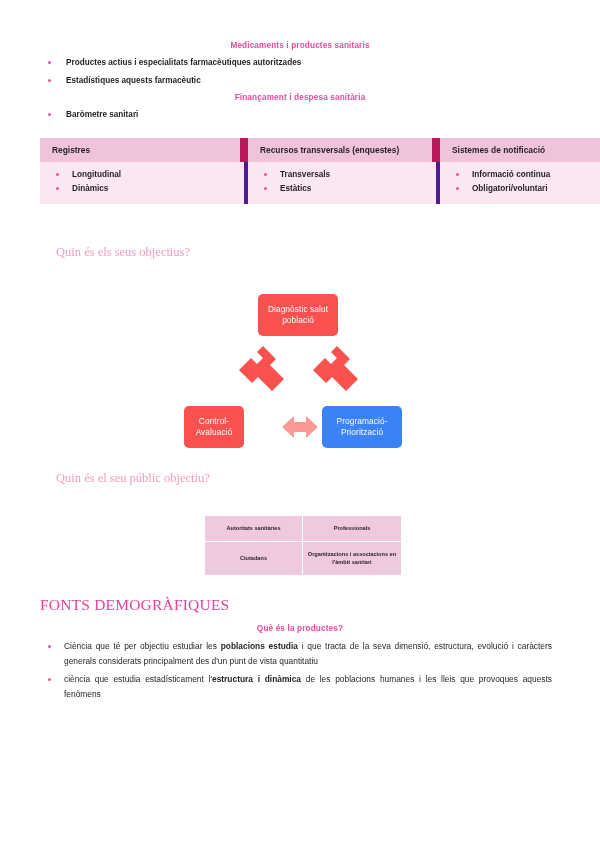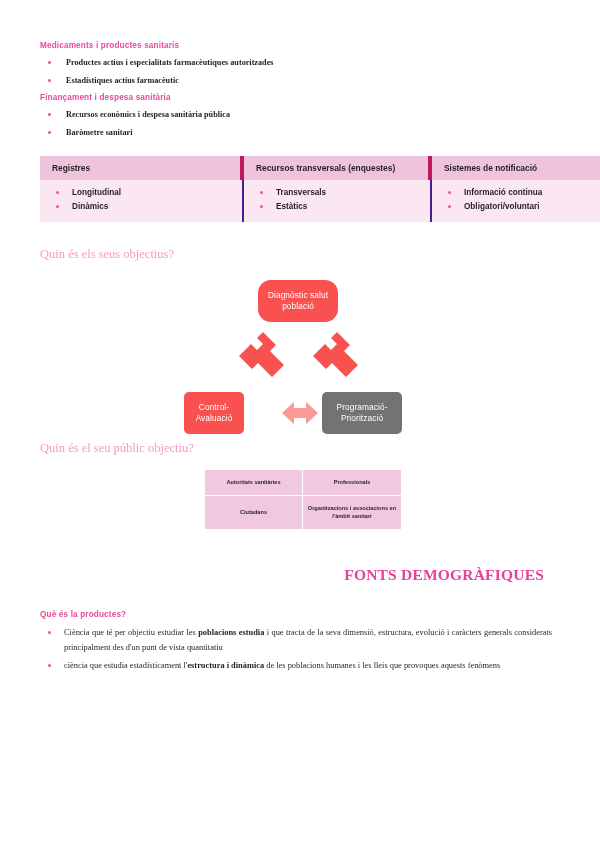--- a/index.html
+++ b/index.html
@@ -33,57 +33,56 @@
   }
 
   
   .sub-head {
     color: #e64a9b;
     font-weight: bold;
     font-size: 8.2px;
     letter-spacing: .15px;
     margin: 0 0 4px 0;
     line-height: 12px;
+    text-align: center;
   }
   .sub-head.spaced { margin-top: 4px; }
 
   .serif-head {
     font-family: "Liberation Serif", serif;
     color: #f49ac1;
     font-size: 12.5px;
     line-height: 16px;
-    margin: 0;
+    margin: 16px;
   }
 
   .big-head {
     font-family: "Liberation Serif", serif;
     color: #e6409a;
     font-size: 15.5px;
-    font-weight: bold;
+    font-weight: normal;
     letter-spacing: .2px;
-    margin: 16px;
+    margin: 0;
     line-height: 20px;
-    text-align: right;
   }
 
   
   ul.blist {
     list-style: none;
     margin: 0;
     padding: 0;
   }
   ul.blist > li {
     position: relative;
     padding-left: 26px;
     font-size: 8.2px;
     line-height: 14px;
     margin: 0 8px 4px 0;
     color: #231f20;
     font-weight: bold;
-    font-family: Liberation Serif, serif;
   }
   ul.blist > li::before {
     content: "";
     position: absolute;
     left: 8px;
     top: 5px;
     width: 3.2px;
     height: 3.2px;
     border-radius: 50%;
     background: #e5589e;
@@ -110,28 +109,28 @@
     table-layout: fixed;
     margin: 0;
   }
   .wtable th {
     background: #f0c3dd;
     font-size: 8.4px;
     font-weight: bold;
     text-align: left;
     padding: 7px 0 7px 12px;
     color: #231f20;
-    border-right: 4px solid #be185d;
+    border-right: 8px solid #be185d;
     vertical-align: middle;
   }
   .wtable th:last-child { border-right: none; }
   .wtable td {
     background: #fae7f2;
     padding: 6px 0 8px 0;
-    border-right: 2px solid #4c1d95;
+    border-right: 4px solid #4c1d95;
     vertical-align: top;
   }
   .wtable td:last-child { border-right: none; }
 
   .cell-list {
     list-style: none;
     margin: 0;
     padding: 0;
   }
   .cell-list li {
@@ -171,35 +170,34 @@
     justify-content: center;
     font-weight: normal;
     letter-spacing: .1px;
   }
   .dbox-top {
     left: 218px;
     top: 8px;
     width: 80px;
     height: 42px;
     background: #f8514f;
-    border-radius: 13px;
   }
   .dbox-left {
     left: 144px;
     top: 120px;
     width: 60px;
     height: 42px;
     background: #f8514f;
   }
   .dbox-right {
     left: 282px;
     top: 120px;
     width: 80px;
     height: 42px;
-    background: #737373;
+    background: #3b82f6;
   }
   .arrow-svg {
     position: absolute;
     left: 0;
     top: 0;
     width: 520px;
     height: 168px;
     overflow: visible;
   }
 
@@ -236,29 +234,26 @@
 </head>
 <body>
 
 <div class="page">
   <div class="content">
 
     <div>
       <p class="sub-head">Medicaments i productes sanitaris</p>
       <ul class="blist">
         <li>Productes actius i especialitats farmacèutiques autoritzades</li>
-        <li>Estadístiques actius farmacèutic</li>
+        <li>Estadístiques aquests farmacèutic</li>
       </ul>
     </div>
 
     <div>
       <p class="sub-head spaced">Finançament i despesa sanitària</p>
-      <ul class="blist">
-        <li>Recursos econòmics i despesa sanitària pública</li>
-      </ul>
     </div>
 
     <div>
       <ul class="blist">
         <li>Baròmetre sanitari</li>
       </ul>
     </div>
 
     <div class="sp-12"></div>
 

